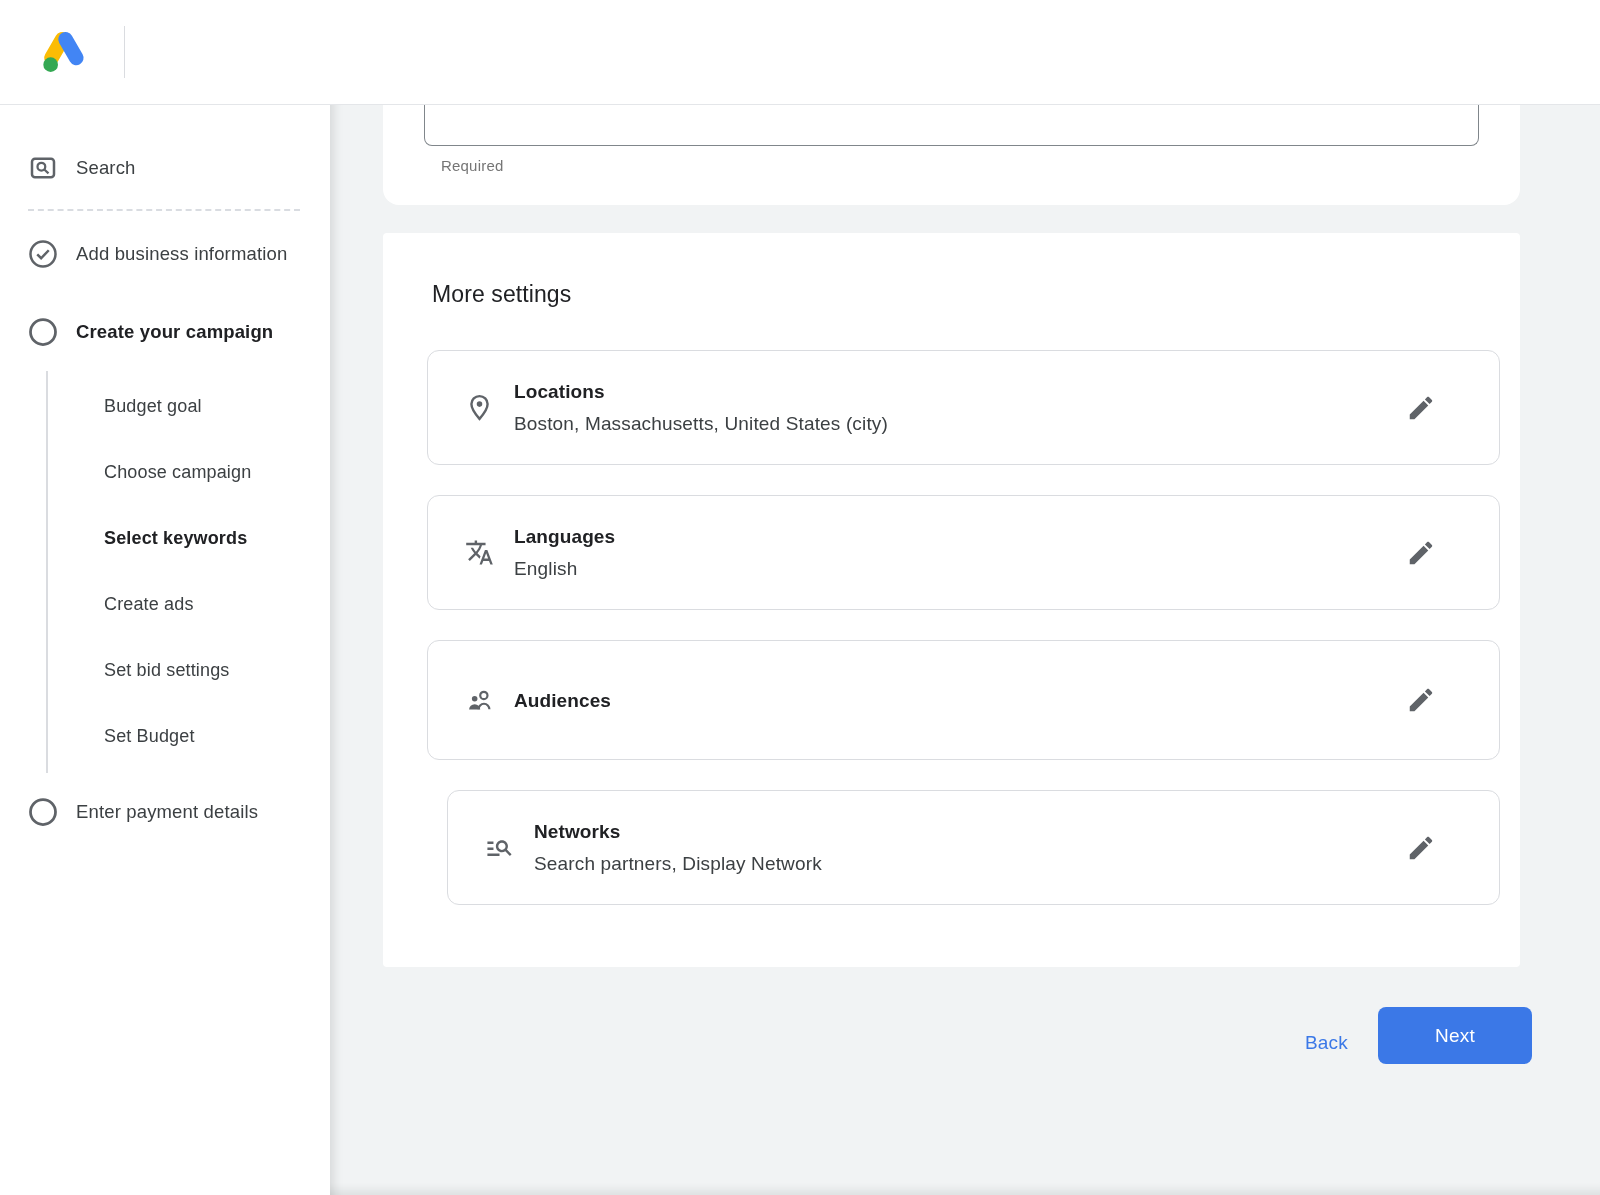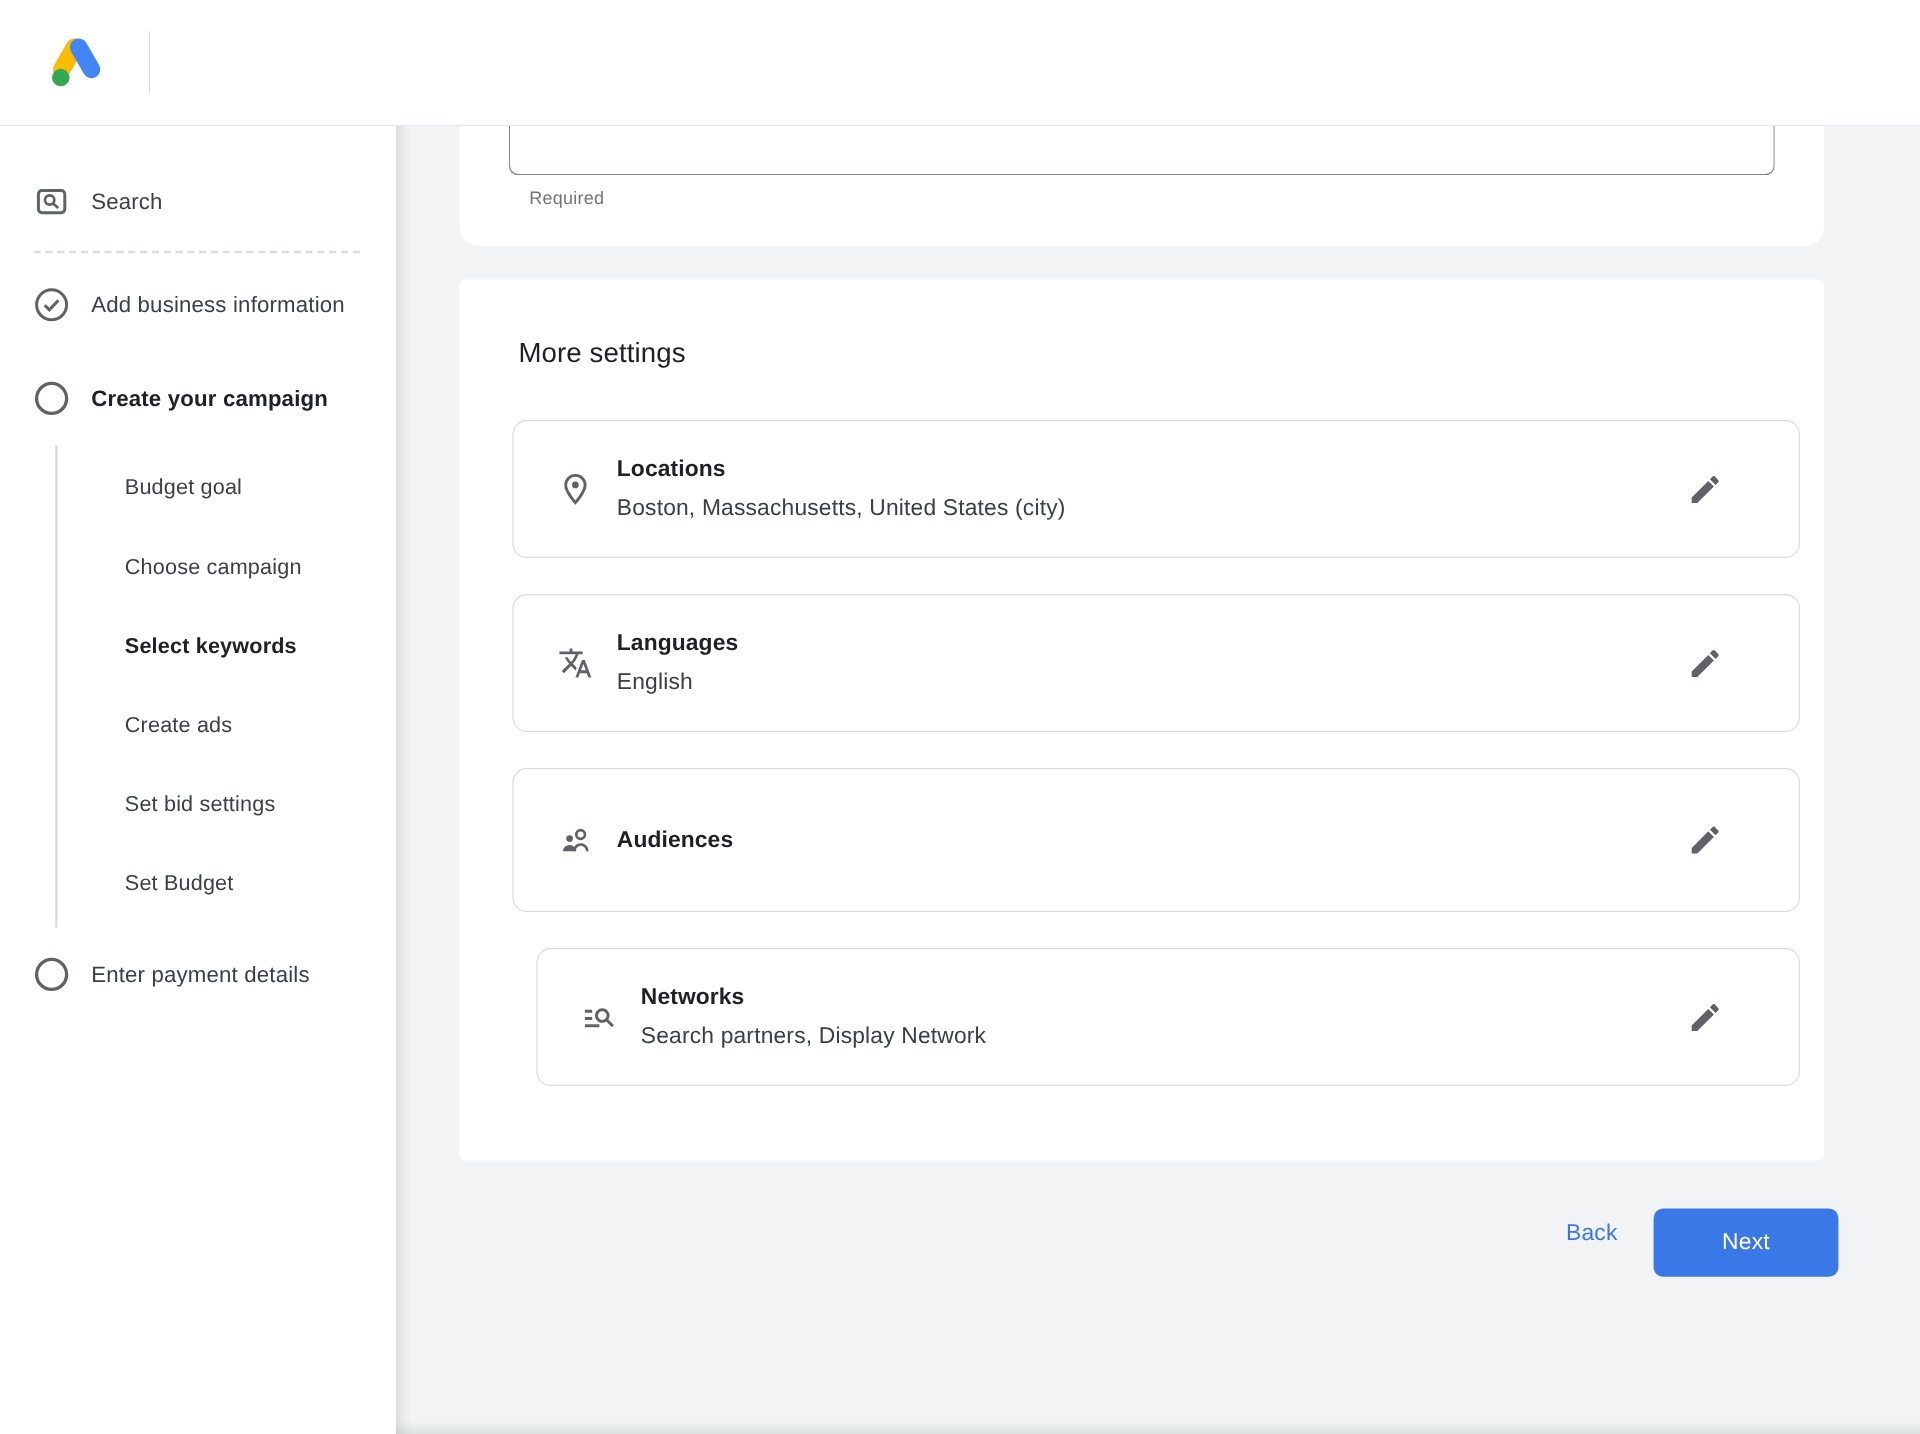--- a/index.html
+++ b/index.html
@@ -155,21 +155,21 @@
     margin-right: 56px;
     width: 44px; height: 44px;
     border: none; background: transparent;
     display: flex; align-items: center; justify-content: center;
     cursor: pointer; border-radius: 50%;
   }
   .row-edit svg { width: 30px; height: 30px; }
 
   
   .footer-actions {
-    display: flex; justify-content: flex-end; align-items: flex-start;
+    display: flex; justify-content: flex-end; align-items: flex-end;
     margin-top: 40px;
     margin-right: -12px;
   }
   .back-btn {
     border: none; background: transparent;
     color: #3b78e7;
     font-family: "Liberation Sans", sans-serif;
     font-size: 19px; font-weight: 500;
     padding: 10px 26px;
     cursor: pointer;

